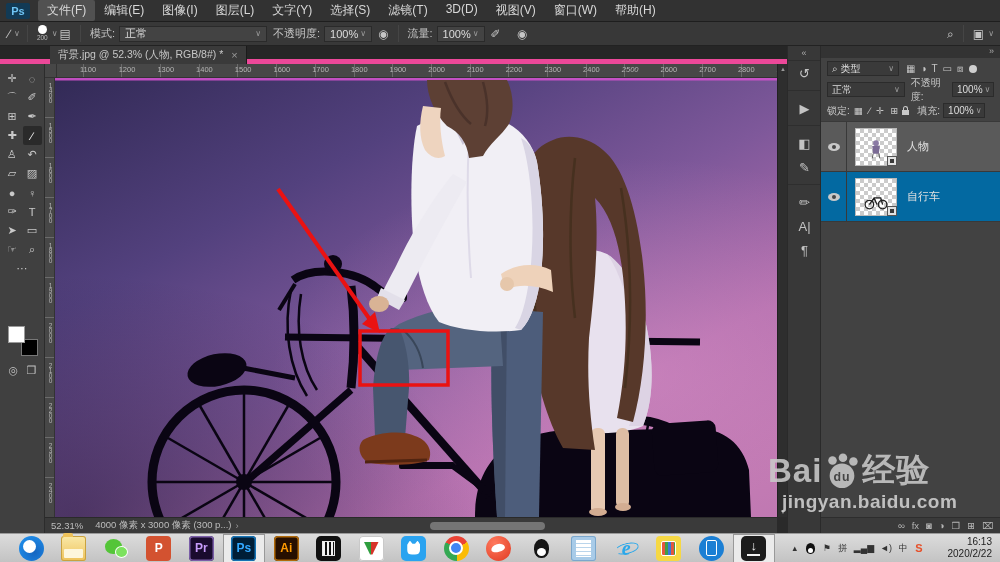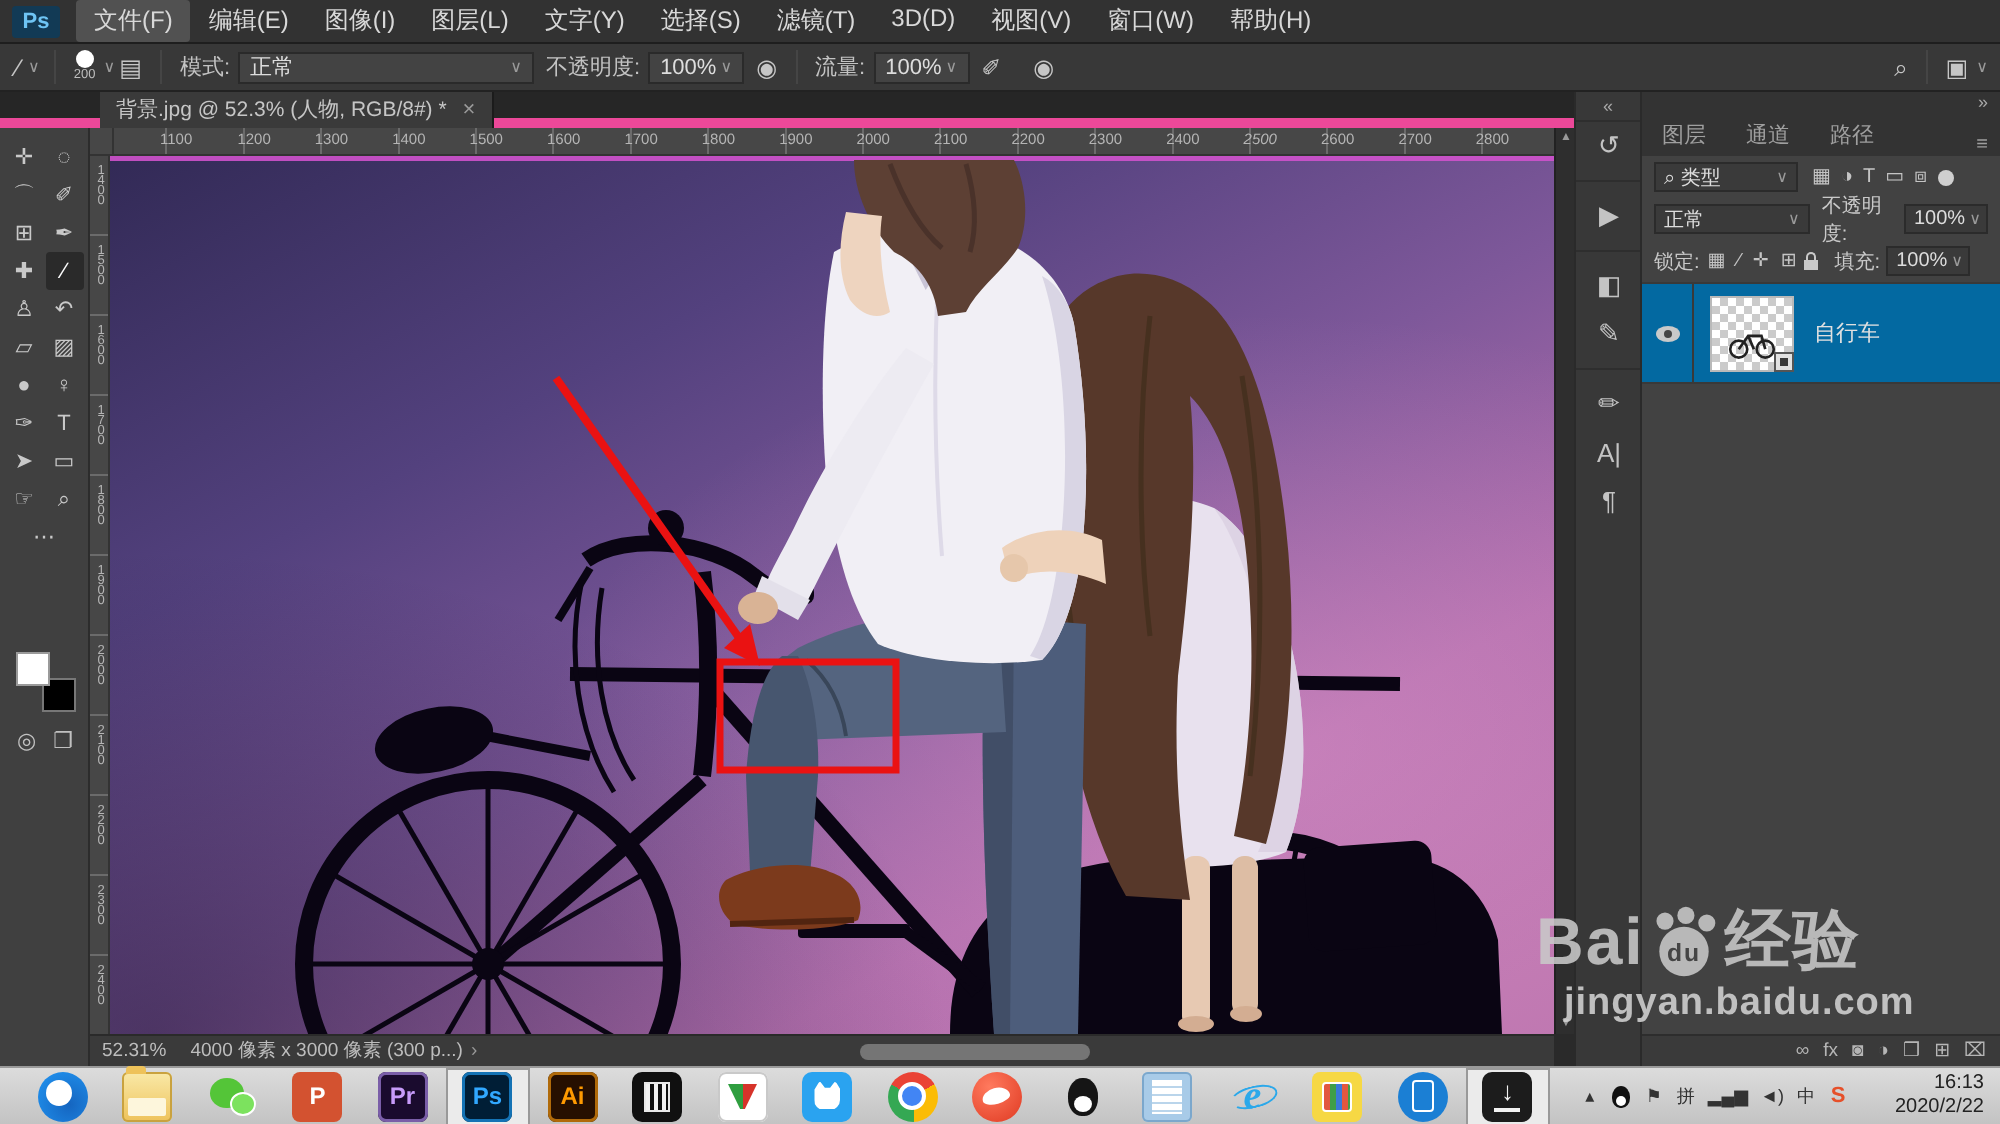--- a/index.html
+++ b/index.html
@@ -460,26 +460,20 @@
         <div class="picon">✎</div>
         <div class="pgap"></div>
         <div class="picon">✏</div>
         <div class="picon">A|</div>
         <div class="picon">¶</div>
       </div>
   </div>
 
   <div class="panel">
     <div class="panel-head">»</div>
-    <div class="ptabs">
-      <span class="ptab">图层</span>
-      <span class="ptab">通道</span>
-      <span class="ptab">路径</span>
-      <span class="ptab-menu">≡</span>
-    </div>
     <div class="prow">
       <span class="mini-select" style="width:72px">
         <span><span>⌕</span>
         <span>类型</span></span>
         <span class="chev">∨</span>
       </span>
       <span class="ficons">
           <span>▦</span>
           <span>◑</span>
           <span>T</span>
@@ -508,20 +502,36 @@
           <span>⊞</span>
         </span>
       <span class="lock-shape"></span>
       <span style="margin-left:8px">填充:</span>
       <span class="mini-select" style="width:42px;margin-left:3px">
         <span>100%</span>
         <span class="chev">∨</span>
       </span>
     </div>
     <div class="layers">
+      <div class="layer-row selected">
+        <span class="eye-col">
+            <span class="eye"></span>
+          </span>
+        <span class="thumb">
+          <svg viewBox="0 0 42 38">
+              <g>
+                <circle cx="21" cy="15" r="3" fill="#8a7aa4"></circle>
+                <path d="M17 18 L25 18 L24 26 L18 26 Z" fill="#7a6a94"></path>
+                <path d="M18 26 L17 31 M24 26 L25 31" stroke="#555" stroke-width="1"></path>
+              </g>
+            </svg>
+          <span class="so-badge"></span>
+        </span>
+        <span class="layer-name">人物</span>
+      </div>
       <div class="layer-row" er-index="1">
         <span class="eye-col">
             <span class="eye"></span>
           </span>
         <span class="thumb">
           <svg viewBox="0 0 42 38">
               <g stroke="#222" fill="none" stroke-width="1.4">
                 <circle cx="14" cy="27" r="4.5"></circle>
                 <circle cx="28" cy="27" r="4.5"></circle>
                 <path d="M14 27 L19 20 L26 20 L28 27 M19 20 L22 27"></path>

